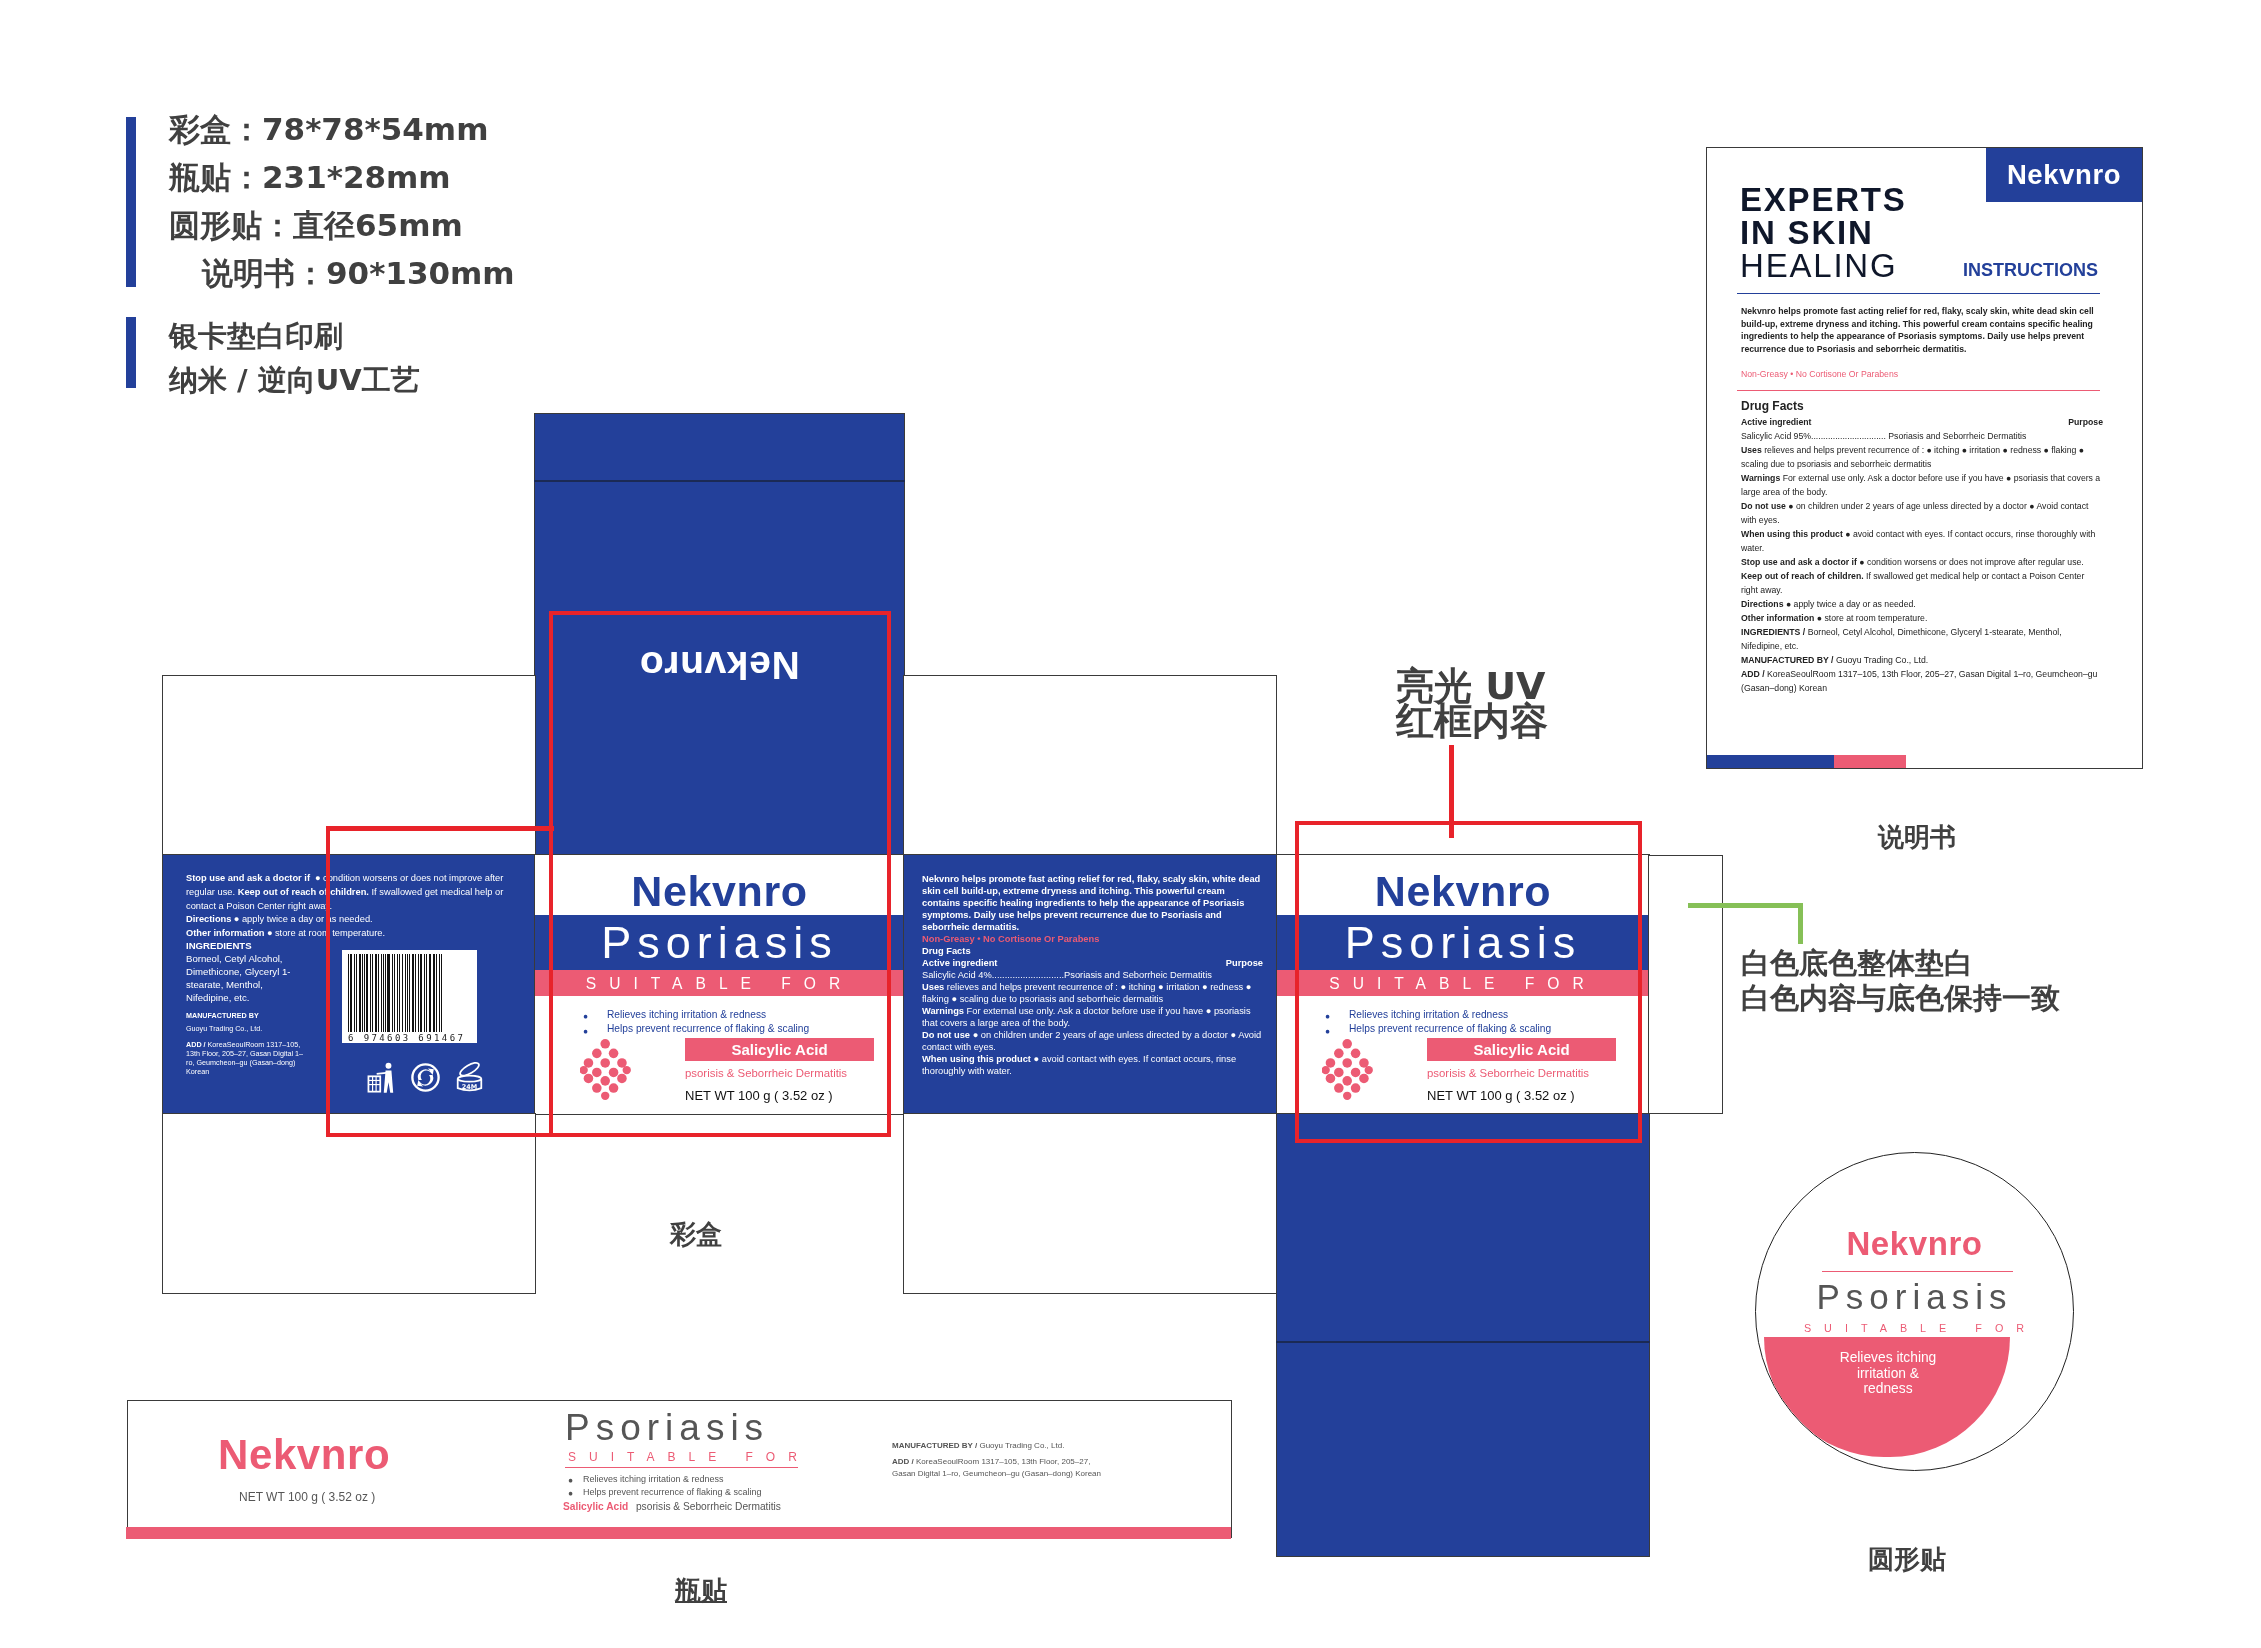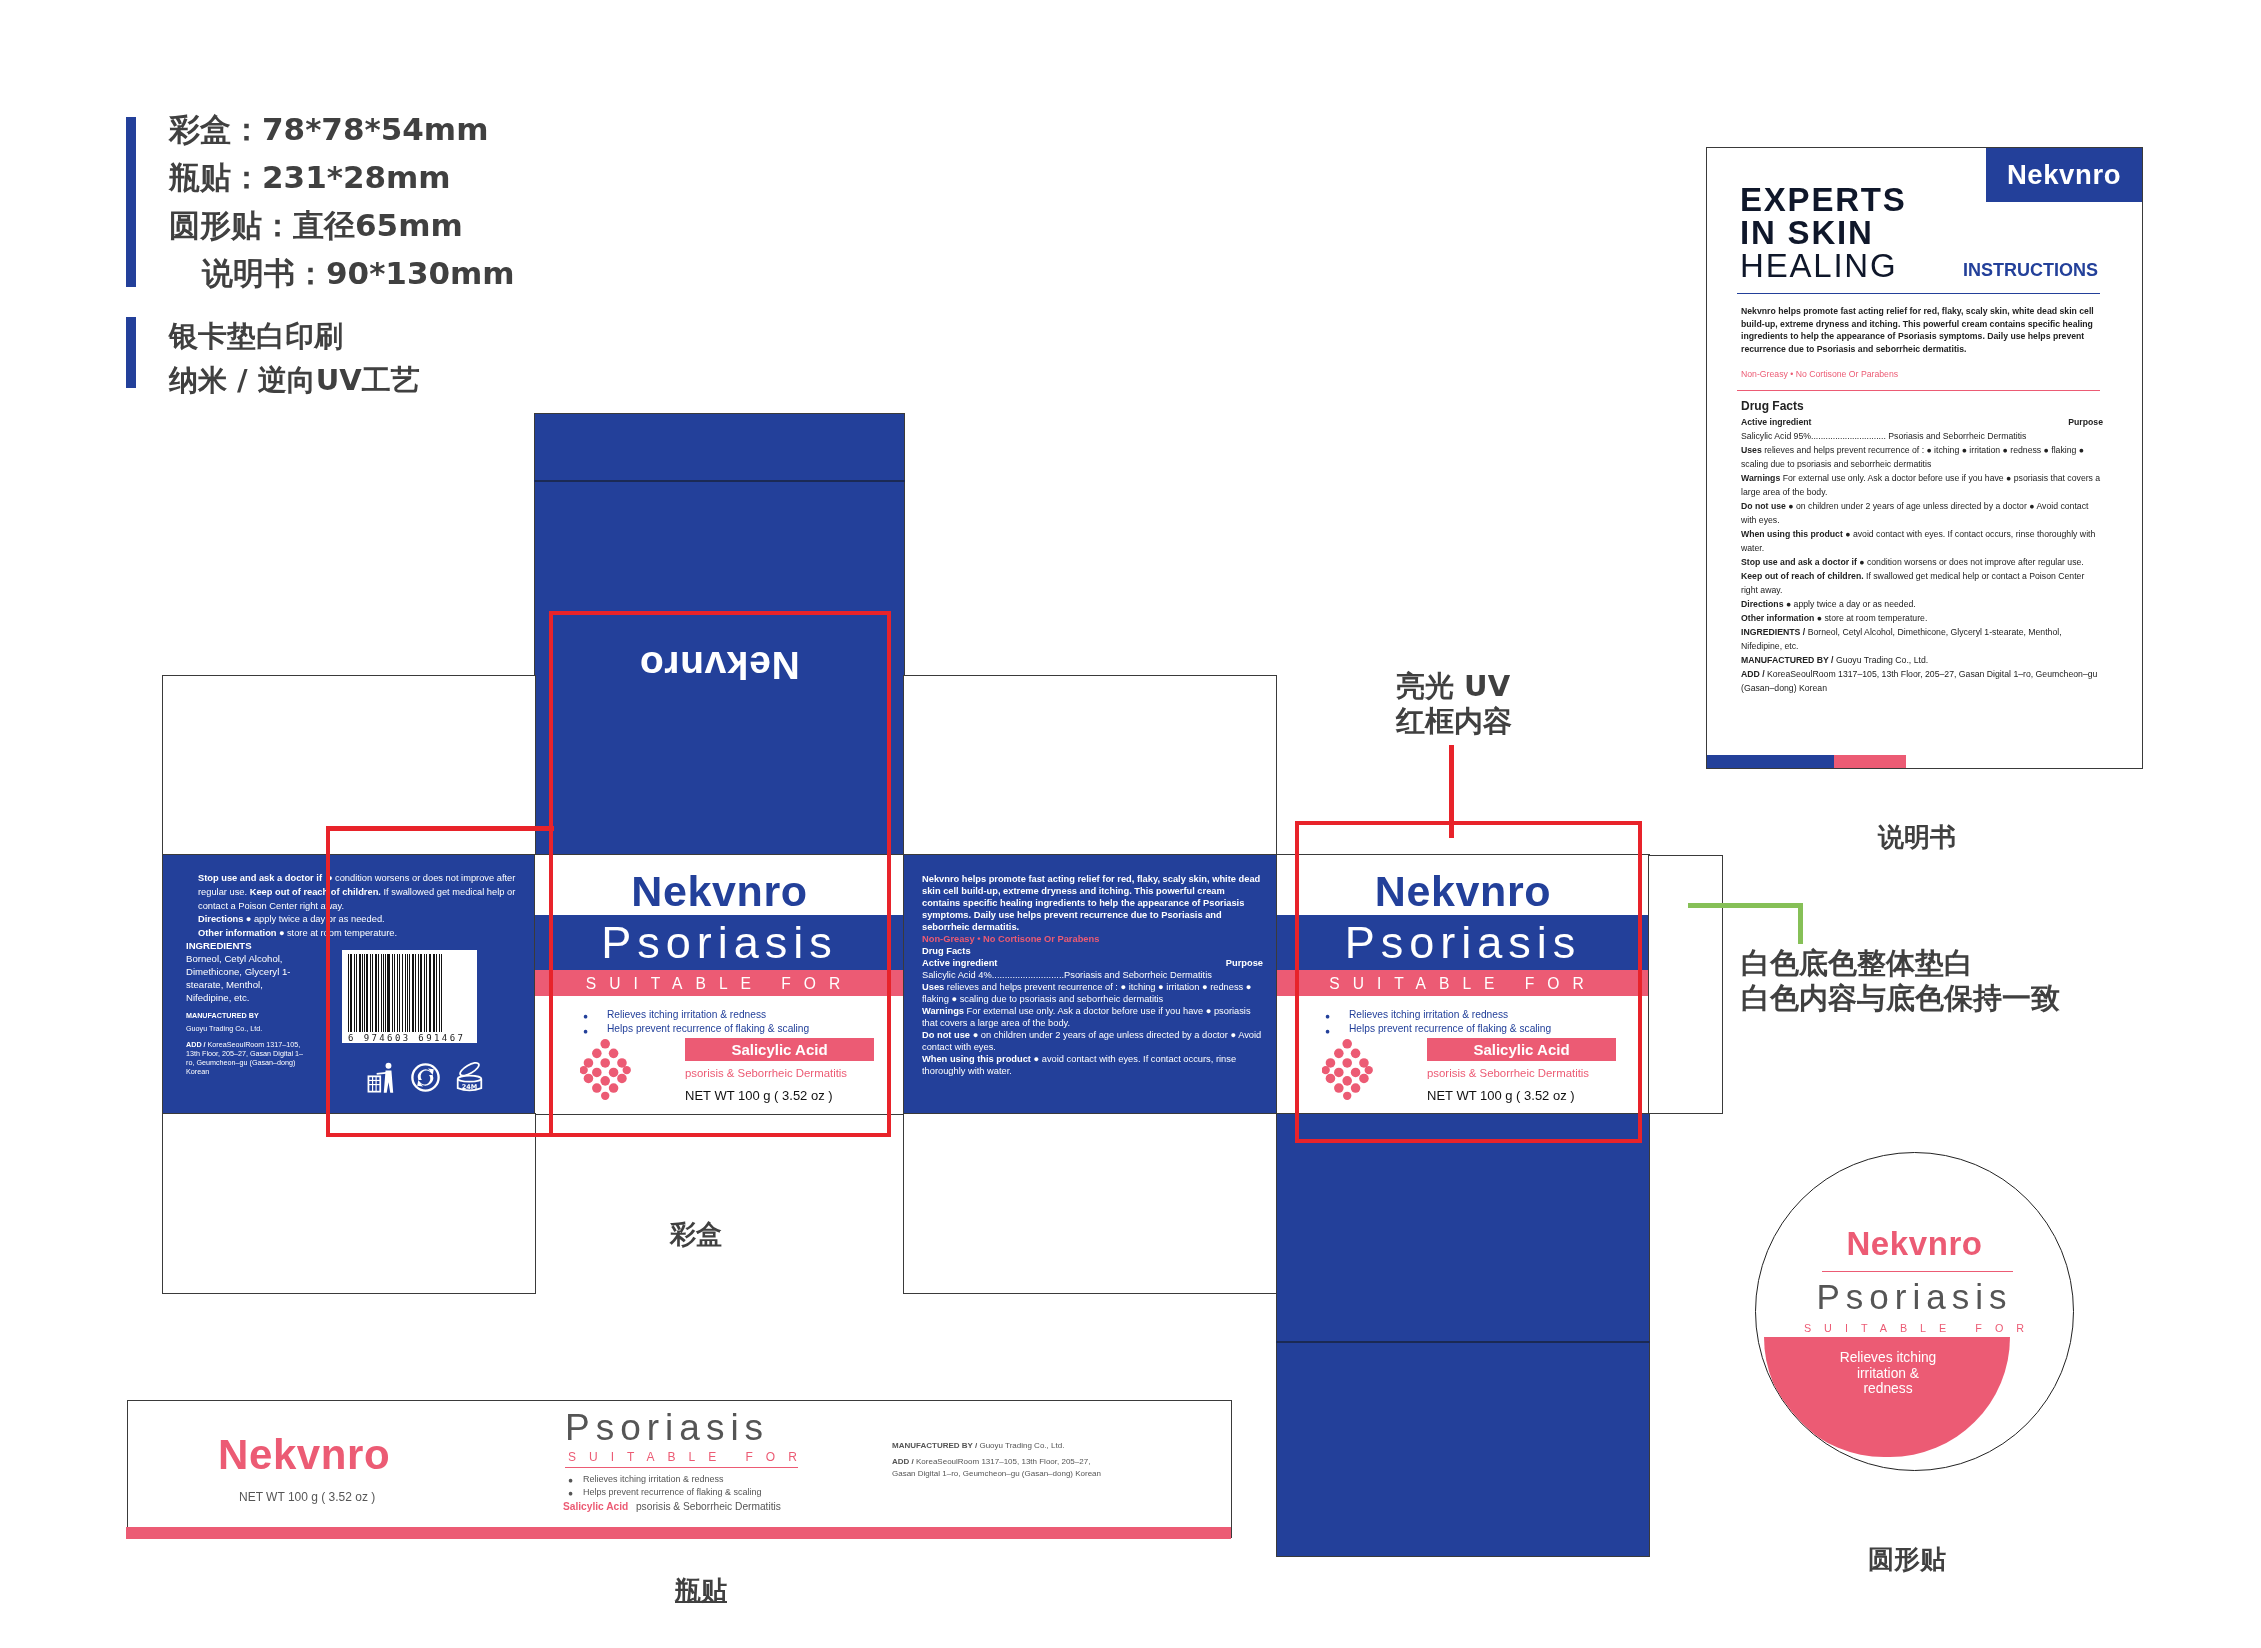--- a/index.html
+++ b/index.html
@@ -55,21 +55,21 @@
 <div>
 
   <div class="abs blue dieline" style="left:534px;top:413px;width:371px;height:443px;"></div>
   <div class="abs" style="left:534px;top:480px;width:371px;height:1.8px;background:#1b2a55;"></div>
   <div class="abs w brand" style="left:534px;top:643px;width:371px;text-align:center;font-size:39px;transform:rotate(180deg);">Nekvnro</div>
 
   <div class="abs dieline" style="left:162px;top:675px;width:374px;height:181px;background:#fff;"></div>
   <div class="abs dieline" style="left:903px;top:675px;width:374px;height:181px;background:#fff;"></div>
 
   <div class="abs blue dieline" style="left:162px;top:854px;width:374px;height:261px;">
-    <div class="abs w small-text" style="left:23px;top:17px;width:335px;margin-left:12px;">
+    <div class="abs w small-text" style="left:23px;top:17px;width:335px;">
       <b>Stop use and ask a doctor if</b> <span class="dot"></span><span>condition worsens or does not improve after regular use.</span>
       <b>Keep out of reach of children.</b> <span>If swallowed get medical help or contact a Poison Center right away.</span><br>
       <b>Directions</b><span class="dot"></span><span>apply twice a day or as needed.</span><br>
       <b>Other information</b><span class="dot"></span><span>store at room temperature.</span>
     </div>
     <div class="abs w" style="left:23px;top:84px;width:120px;font-size:9.6px;line-height:13px;">
       <div style="font-weight:bold;">INGREDIENTS</div>
       <div>Borneol, Cetyl Alcohol, Dimethicone, Glyceryl 1-stearate, Menthol, Nifedipine, etc.</div>
       <div style="font-weight:bold;font-size:7.2px;margin-top:4.8px;">MANUFACTURED BY</div>
       <div style="font-size:7.2px;">Guoyu Trading Co., Ltd.</div>
@@ -238,21 +238,21 @@
   <div class="abs" style="left:1276px;top:1341px;width:374px;height:1.8px;background:#1b2a55;"></div>
 </div>
 
 <div>
   <div class="red-outline" style="left:549px;top:611px;width:342px;height:525px;border-bottom:none;"></div>
   <div class="red-outline" style="left:326px;top:826px;width:565px;height:311px;border-top:none;border-right:none;"></div>
   <div class="red-line" style="left:326px;top:826px;width:228px;height:4.8px;"></div>
 </div>
 <div class="red-outline" style="left:1295px;top:821px;width:347px;height:322px;"></div>
 <div class="red-line" style="left:1449px;top:745px;width:4.8px;height:93px;"></div>
-<div class="abs cjk" style="left:1396px;top:669px;font-size:29px;line-height:35px;">
+<div class="abs cjk" style="left:1396px;top:669px;font-size:38px;line-height:35px;">
   <div>亮光 UV</div>
   <div>红框内容</div>
 </div>
 
 <div class="green-line" style="left:1688px;top:903px;width:115px;height:4.8px;"></div>
 <div class="green-line" style="left:1798px;top:903px;width:4.8px;height:41px;"></div>
 <div class="abs cjk" style="left:1741px;top:946px;font-size:29px;line-height:35px;">
   <div>白色底色整体垫白</div>
   <div>白色内容与底色保持一致</div>
 </div>

